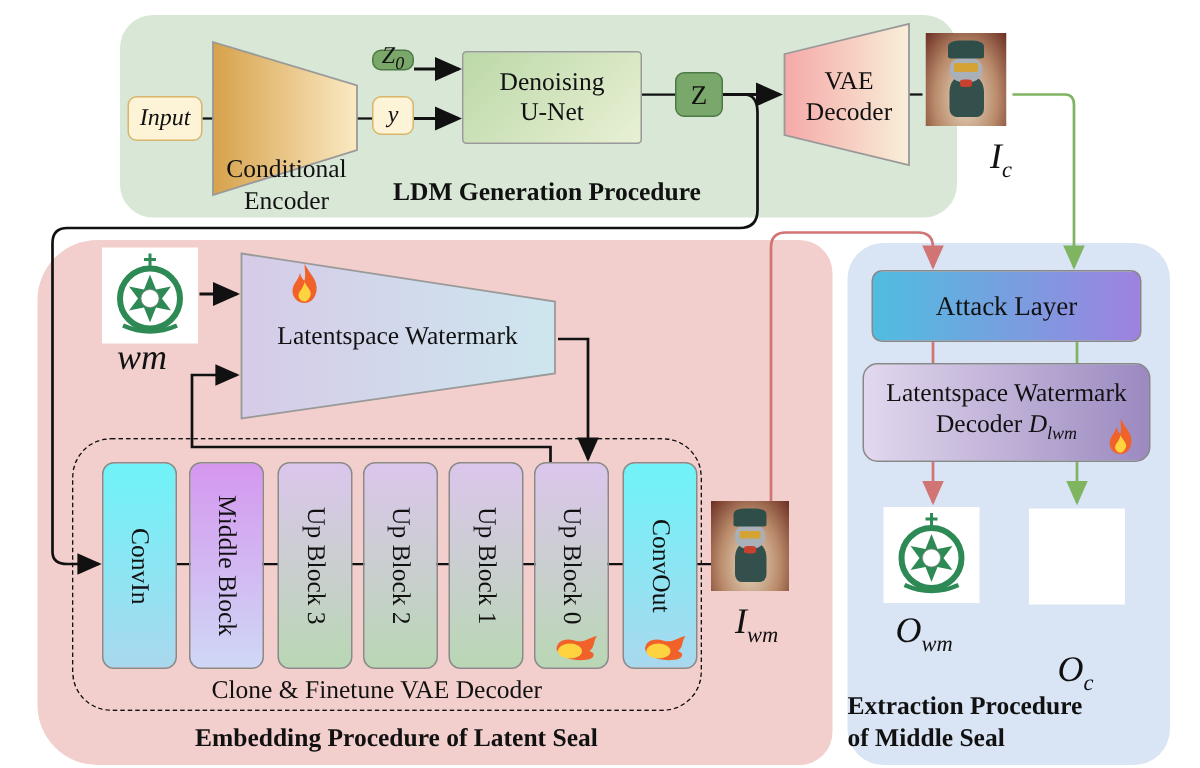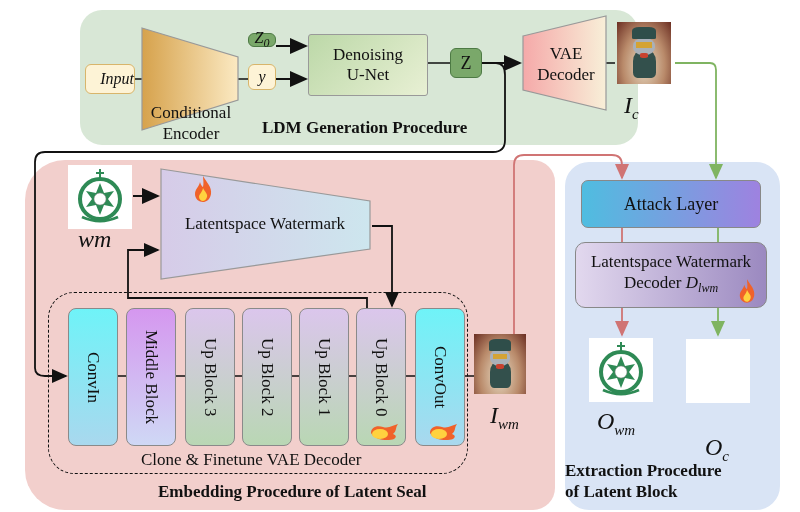--- a/index.html
+++ b/index.html
@@ -5,21 +5,21 @@
   html,body{margin:0;padding:0;background:#fff;}
   body{width:800px;height:512px;position:relative;overflow:hidden;font-family:"Liberation Serif","DejaVu Serif",serif;color:#111;}
   .abs{position:absolute;}
   .panel{position:absolute;}
   #ldm-panel{left:80px;top:10px;width:558px;height:135px;background:#d8e7d6;border-radius:22px;}
   #embed-panel{left:25px;top:160px;width:530px;height:350px;background:#f2cfcc;border-radius:40px 22px 22px 40px;}
   #extract-panel{left:565px;top:162px;width:215px;height:348px;background:#d9e4f5;border-radius:24px;}
   .panel-title{position:absolute;font-weight:bold;font-size:17px;text-align:left;white-space:nowrap;}
   .box{position:absolute;display:flex;align-items:center;justify-content:center;text-align:center;box-sizing:border-box;}
   .rounded{border-radius:6px;}
-  #input-box{left:85px;top:64px;width:50px;height:30px;background:#fdf3d6;border:1.5px solid #d8b56b;font-style:italic;font-size:16px;justify-content:flex-end;}
+  #input-box{left:85px;top:64px;width:50px;height:30px;background:#fdf3d6;border:1.5px solid #d8b56b;font-style:italic;font-size:16px;}
   #z0-box{left:248px;top:33px;width:28px;height:14px;background:#7aa86a;border:1.5px solid #4d7a44;font-style:italic;font-size:16px;}
   #y-box{left:248px;top:64px;width:28px;height:26px;background:#fdf3d6;border:1.5px solid #d8b56b;font-style:italic;font-size:16px;}
   #unet-box{left:308px;top:34px;width:120px;height:62px;background:linear-gradient(135deg,#bcd8a8,#e8f0d4);border:1.5px solid #999;border-radius:3px;font-size:17px;line-height:20px;}
   #z-box{left:450px;top:48px;width:32px;height:30px;background:#7aa86a;border:1.5px solid #4d7a44;font-size:18px;}
   .cat{position:absolute;overflow:hidden;}
   .cat-bg{position:absolute;inset:0;background:radial-gradient(ellipse at 50% 70%,#e8dcc4 0%,#b98a6a 55%,#6b2e22 100%);}
   .cat-body{position:absolute;left:30%;top:45%;width:42%;height:45%;background:#33504c;border-radius:40% 40% 20% 20%;}
   .cat-head{position:absolute;left:30%;top:25%;width:40%;height:28%;background:#aab0b8;border-radius:45%;}
   .cat-hat{position:absolute;left:28%;top:8%;width:44%;height:20%;background:#2f4e4a;border-radius:30% 30% 8% 8%;}
   .cat-eyes{position:absolute;left:36%;top:33%;width:28%;height:9%;background:radial-gradient(circle at 25% 50%,#d4a334 35%,transparent 38%),radial-gradient(circle at 75% 50%,#d4a334 35%,transparent 38%);}
@@ -128,21 +128,21 @@
   <span>Decoder</span>
 </div>
 <div class="cat" style="left:617px;top:22px;width:54px;height:62px;">
   <div class="cat-bg"></div>
     <div class="cat-body"></div>
     <div class="cat-head"></div>
     <div class="cat-hat"></div>
     <div class="cat-eyes"></div>
     <div class="cat-bow"></div>
 </div>
-<div class="math" style="left:624px;top:92px;"><span>I</span><sub>c</sub></div>
+<div class="math" style="left:660px;top:92px;"><span>I</span><sub>c</sub></div>
 <div class="panel-title" style="left:262px;top:118px;">LDM Generation Procedure</div>
 
 <div class="seal" style="left:68px;top:165px;width:64px;height:64px;">
   <svg width="56" height="60" viewBox="0 0 56 60">
     <line x1="28" y1="2" x2="28" y2="12" stroke="#2e8a55" stroke-width="2"></line>
       <line x1="24" y1="6" x2="32" y2="6" stroke="#2e8a55" stroke-width="2"></line>
     <circle cx="28" cy="32" r="20" fill="none" stroke="#2e8a55" stroke-width="4"></circle>
     <polygon points="28,16 32,26 42,24 36,32 42,40 32,38 28,48 24,38 14,40 20,32 14,24 24,26" fill="#2e8a55"></polygon>
     <circle cx="28" cy="32" r="6" fill="#fff" stroke="#888" stroke-width="0.5"></circle>
     <path d="M10,50 Q28,58 46,50" fill="none" stroke="#2e8a55" stroke-width="3"></path>
@@ -192,21 +192,21 @@
 <div class="abs" style="left:141px;top:450px;font-size:17px;white-space:nowrap;">Clone &amp; Finetune VAE Decoder</div>
 <div class="cat" style="left:474px;top:334px;width:52px;height:60px;">
   <div class="cat-bg"></div>
     <div class="cat-body"></div>
     <div class="cat-head"></div>
     <div class="cat-hat"></div>
     <div class="cat-eyes"></div>
     <div class="cat-bow"></div>
 </div>
 <div class="math" style="left:490px;top:402px;"><span>I</span><sub>wm</sub></div>
-<div class="panel-title" style="left:130px;top:482px;margin-left:28px;">Embedding Procedure of Latent Seal</div>
+<div class="panel-title" style="left:130px;top:482px;">Embedding Procedure of Latent Seal</div>
 
 <div class="box" id="attack-box">
     <span>Attack Layer</span>
   </div>
 <div class="box" id="dec-box">
   <span>Latentspace Watermark</span>
   <span><span>Decoder </span><i>D</i><sub style="font-style:italic;font-size:12px;">lwm</sub></span>
 </div>
 <svg class="flame abs" style="left:738px;top:278px;" width="18" height="26" viewBox="0 0 20 28">
     <path d="M10,1 C14,8 19,12 18,19 C17,25 13,27 10,27 C6,27 2,24 2,19 C2,14 6,12 7,7 C8,11 10,12 10,12 C11,8 10,4 10,1z" fill="#f0622a"></path>
@@ -220,14 +220,14 @@
     <polygon points="28,16 32,26 42,24 36,32 42,40 32,38 28,48 24,38 14,40 20,32 14,24 24,26" fill="#2e8a55"></polygon>
     <circle cx="28" cy="32" r="6" fill="#fff" stroke="#888" stroke-width="0.5"></circle>
     <path d="M10,50 Q28,58 46,50" fill="none" stroke="#2e8a55" stroke-width="3"></path>
   </svg>
 </div>
 <div class="seal" style="left:686px;top:339px;width:64px;height:64px;"></div>
 <div class="math" style="left:597px;top:408px;"><span>O</span><sub>wm</sub></div>
 <div class="math" style="left:705px;top:408px;margin-top:26px;"><span>O</span><sub>c</sub></div>
 <div class="panel-title" style="left:565px;top:460px;width:215px;line-height:21px;">
   <div>Extraction Procedure</div>
-  <div>of Latent Block</div>
+  <div>of Middle Seal</div>
 </div>
 
 </body></html>

